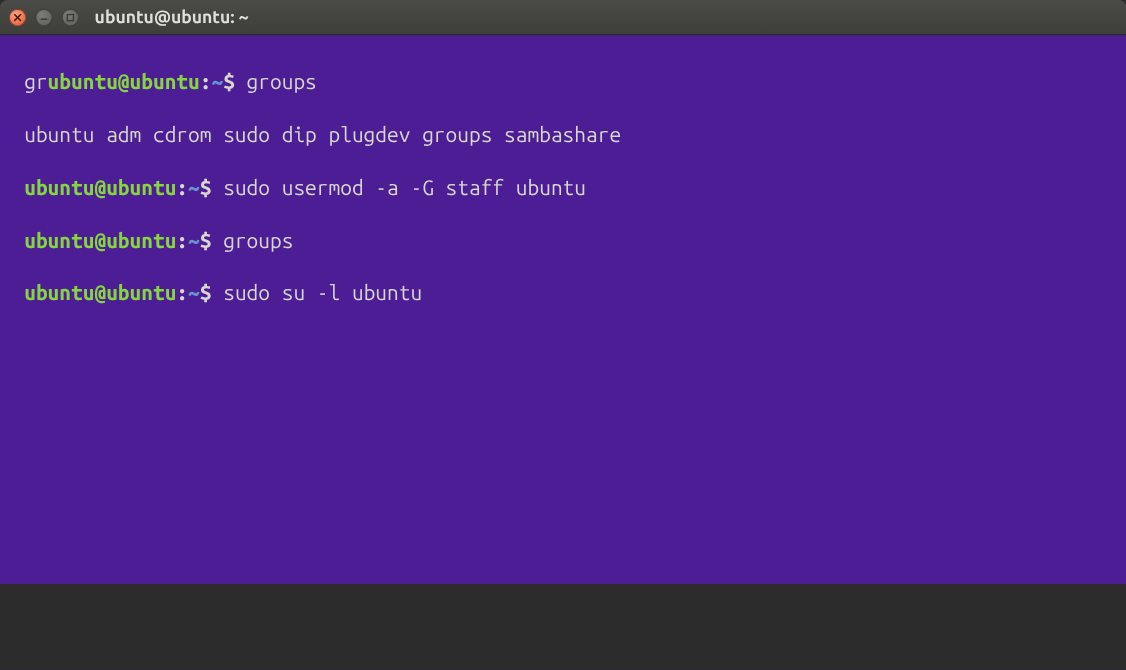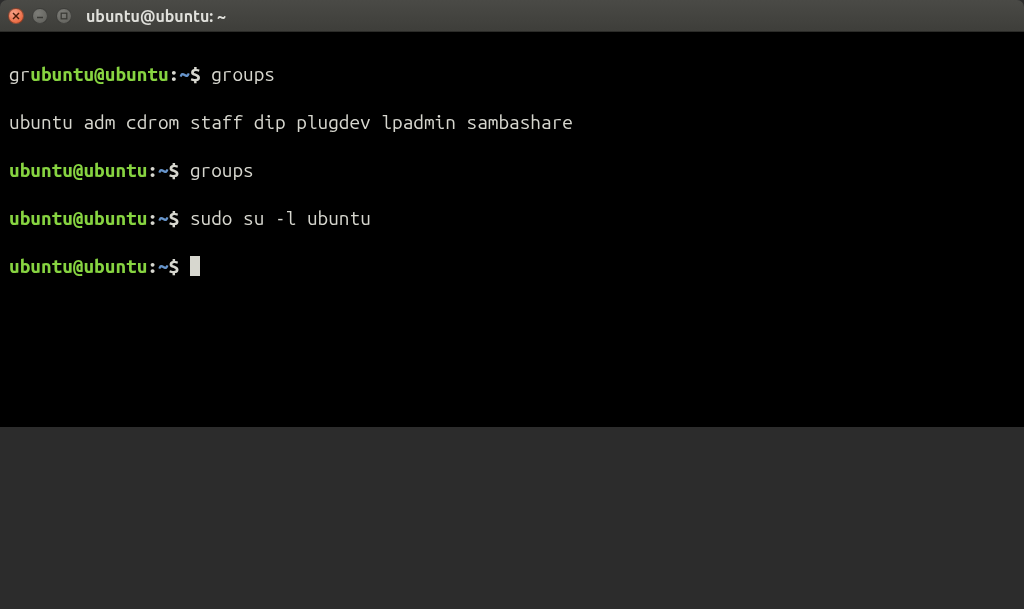--- a/index.html
+++ b/index.html
@@ -9,21 +9,21 @@
     }
     body {
       background: #2c2c2c;
       font-family: "Ubuntu Mono", "DejaVu Sans Mono", monospace;
       width: 1024px;
       height: 609px;
       overflow: hidden;
     }
     .window {
       width: 1024px;
-      height: 427px;
+      height: 531px;
       display: flex;
       flex-direction: column;
     }
     .titlebar {
       height: 32px;
       background: linear-gradient(to bottom, #4a4a46 0%, #3e3e3a 100%);
       display: flex;
       align-items: center;
       padding: 0 8px;
       border-top-left-radius: 7px;
@@ -63,22 +63,22 @@
     }
     .title {
       margin-left: 14px;
       font-family: Ubuntu, "DejaVu Sans", sans-serif;
       font-size: 16px;
       font-weight: bold;
       color: #e0e0db;
     }
     .terminal {
       flex: 1;
-      background: #000000;
-      padding: 6px 9px;
+      background: #4c1d95;
+      padding: 6px 22px;
       font-size: 19px;
       line-height: 24px;
       color: #d7d7cf;
       font-family: "Ubuntu Mono", "DejaVu Sans Mono", monospace;
       white-space: pre;
       overflow: hidden;
     }
     .line {
       white-space: pre;
     }
@@ -137,18 +137,18 @@
         <svg viewBox="0 0 8 8">
             <rect x="1.2" y="1.2" width="5.6" height="5.6" fill="none" stroke="#3a3a36" stroke-width="1.3"></rect>
           </svg>
       </div>
     </div>
     <div class="title">ubuntu@ubuntu: ~</div>
   </div>
 
   <div class="terminal">
 <div class="line"><span class="gr">gr</span><span class="user">ubuntu@ubuntu</span><span class="sep">:</span><span class="path">~</span><span class="dollar">$</span><span class="cmd"> groups</span></div>
-<div class="line"><span class="out">ubuntu adm cdrom staff dip plugdev lpadmin sambashare</span></div>
+<div class="line"><span class="out">ubuntu adm cdrom sudo dip plugdev groups sambashare</span></div>
+<div class="line"><span class="user">ubuntu@ubuntu</span><span class="sep">:</span><span class="path">~</span><span class="dollar">$</span><span class="cmd"> sudo usermod -a -G staff ubuntu</span></div>
 <div class="line"><span class="user">ubuntu@ubuntu</span><span class="sep">:</span><span class="path">~</span><span class="dollar">$</span><span class="cmd"> groups</span></div>
 <div class="line"><span class="user">ubuntu@ubuntu</span><span class="sep">:</span><span class="path">~</span><span class="dollar">$</span><span class="cmd"> sudo su -l ubuntu</span></div>
-<div class="line"><span class="user">ubuntu@ubuntu</span><span class="sep">:</span><span class="path">~</span><span class="dollar">$</span><span class="cmd"> </span><span class="cursor"></span></div>
   </div>
 </div>
 
 </body></html>

